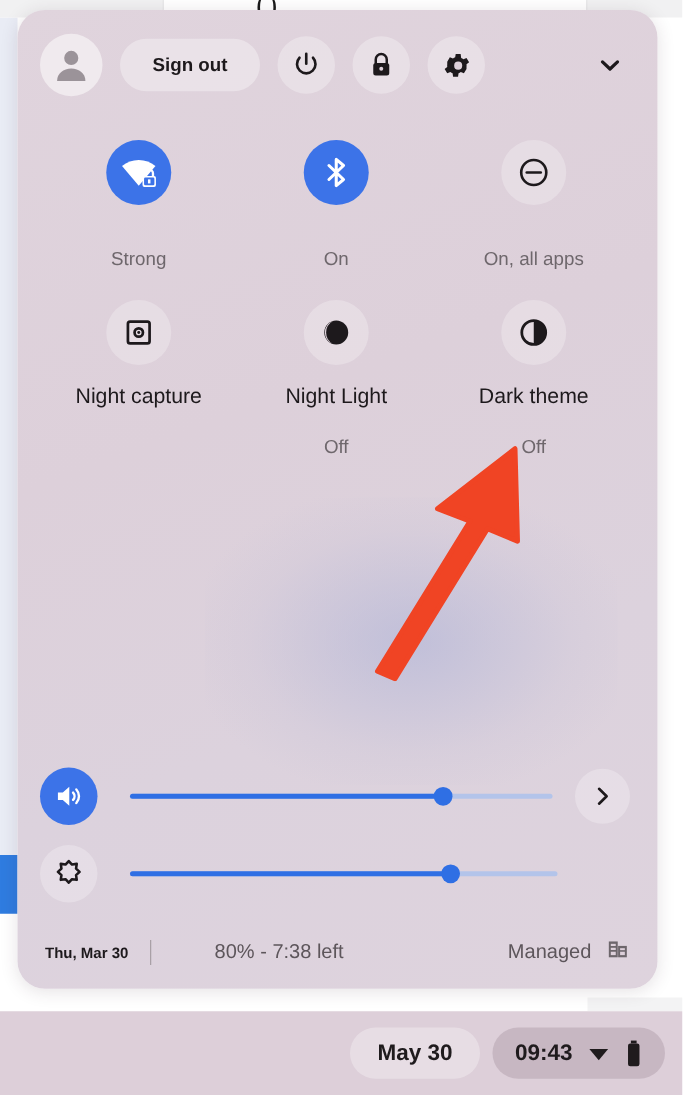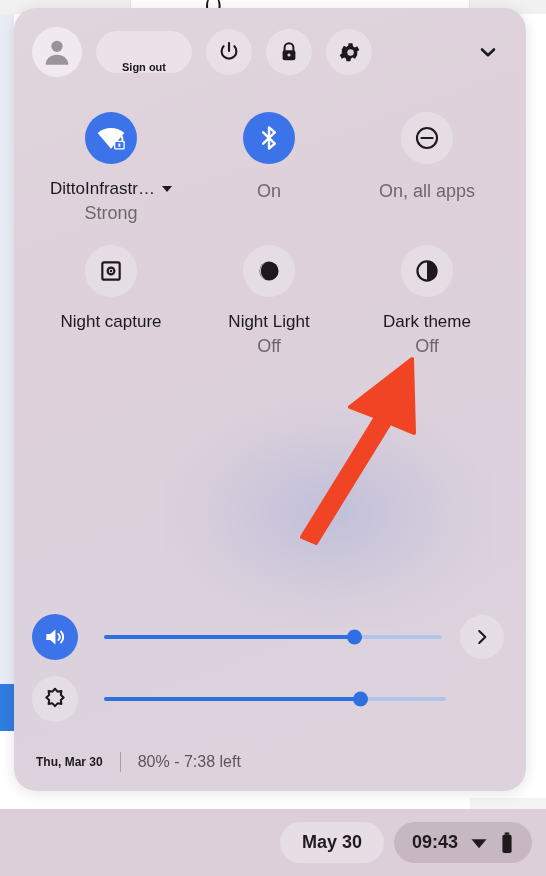--- a/index.html
+++ b/index.html
@@ -132,25 +132,25 @@
   .avatar {
     width: 50px; height: 50px;
     border-radius: 50%;
     background: #f0eaee;
     display: flex; align-items: center; justify-content: center;
     flex: 0 0 auto;
   }
   .signout-btn {
     margin-left: 14px;
     height: 42px;
-    padding: 0 26px;
+    padding: 13px 26px;
     border-radius: 21px;
     background: rgba(255,255,255,0.34);
-    display: flex; align-items: flex-end; justify-content: center;
-    font-size: 11px;
+    display: flex; align-items: flex-start; justify-content: center;
+    font-size: 15px;
     font-weight: 700;
     color: #1d191c;
     flex: 0 0 auto;
   }
   .hdr-icon-btn {
     width: 46px; height: 46px;
     border-radius: 50%;
     background: rgba(255,255,255,0.30);
     display: flex; align-items: center; justify-content: center;
     margin-left: 14px;
@@ -196,23 +196,23 @@
     font-size: 17px;
     color: #1d191c;
     line-height: 22px;
     white-space: nowrap;
     overflow: hidden;
     text-overflow: ellipsis;
     max-width: 126px;
   }
   .tile-label.wrap { white-space: normal; max-width: 120px; }
   .tile-sub {
-    font-size: 18px;
+    font-size: 15px;
     color: #6e676c;
-    margin-top: 3px;
+    margin-top: 20px;
     line-height: 20px;
   }
   .caret-down {
     width: 0; height: 0;
     border-left: 5px solid transparent;
     border-right: 5px solid transparent;
     border-top: 6px solid #1d191c;
     flex: 0 0 auto;
   }
 
@@ -282,20 +282,21 @@
     color: #1d191c;
   }
   .footer-divider {
     width: 1px; height: 20px;
     background: #a9a0a6;
     margin: 0 17px;
   }
   .footer-battery {
     font-size: 16px;
     color: #5d565b;
+    margin-left: 34px;
   }
   .footer-managed {
     margin-left: auto;
     display: flex; align-items: center; gap: 12px;
     font-size: 16px;
     color: #5d565b;
   }
 
   
   .annot-arrow {
@@ -389,24 +390,20 @@
       <div class="tile">
         <div class="tile-circle on">
           <svg width="30" height="30" viewBox="0 0 24 24">
             <path d="M12 20.5 L1.3 7.9 a16.4 16.4 0 0 1 21.4 0 Z" fill="#ffffff"></path>
             <rect x="14.4" y="14.2" width="8.6" height="7" rx="1.2" fill="#ffffff"></rect>
             <path d="M16.3 14.3 V12.6 a2.4 2.4 0 0 1 4.8 0 V14.3" stroke="#ffffff" stroke-width="1.5" fill="none"></path>
             <rect x="15.4" y="15.2" width="6.6" height="5" rx="0.8" fill="#3c73e8"></rect>
             <rect x="17.9" y="16.4" width="1.6" height="2.6" fill="#ffffff"></rect>
           </svg>
         </div>
-        <div class="tile-label-row">
-          <span class="tile-label">DittoInfrastr…</span>
-          <span class="caret-down"></span>
-        </div>
         <div class="tile-sub">Strong</div>
       </div>
 
       <div class="tile">
         <div class="tile-circle on">
           <svg width="28" height="28" viewBox="0 0 24 24">
             <path d="M7 7.2 L17 16.8 L12 21 V3 L17 7.2 L7 16.8" stroke="#ffffff" stroke-width="2.1" fill="none" stroke-linejoin="round" stroke-linecap="round"></path>
           </svg>
         </div>
         <div class="tile-sub">On</div>
@@ -496,20 +493,34 @@
           <div class="slider-thumb" id="bri-thumb" style="left: 75%;"></div>
         </div>
         <div class="spacer-trailing"></div>
       </div>
     </div>
 
     <div class="qs-footer">
       <span class="footer-date">Thu, Mar 30</span>
       <span class="footer-divider"></span>
       <span class="footer-battery">80% - 7:38 left</span>
+      <span class="footer-managed">
+        <span>Managed</span>
+        <span>
+          <svg width="19" height="19" viewBox="0 0 24 24">
+            <rect x="2.6" y="4" width="9" height="16" fill="#6d666b"></rect>
+            <rect x="12" y="8.5" width="8.8" height="11.5" fill="#6d666b"></rect>
+            <rect x="4.6" y="6.4" width="5" height="2.2" fill="#ddd0da"></rect>
+            <rect x="4.6" y="10.4" width="5" height="2.2" fill="#ddd0da"></rect>
+            <rect x="4.6" y="14.4" width="5" height="3.4" fill="#ddd0da"></rect>
+            <rect x="14" y="10.8" width="4.8" height="2" fill="#ddd0da"></rect>
+            <rect x="14" y="14.4" width="4.8" height="3.4" fill="#ddd0da"></rect>
+          </svg>
+        </span>
+      </span>
     </div>
   </div>
 
   <div class="annot-arrow">
     <svg width="140" height="190" viewBox="0 0 140 190">
       <g id="arrow-group">
         <path d="M12 182 L86 62 L60 52 L122 4 L124 78 L100 68 L26 188 Z" fill="#f04424" stroke="#f04424" stroke-width="4" stroke-linejoin="round"></path>
       </g>
     </svg>
   </div>

